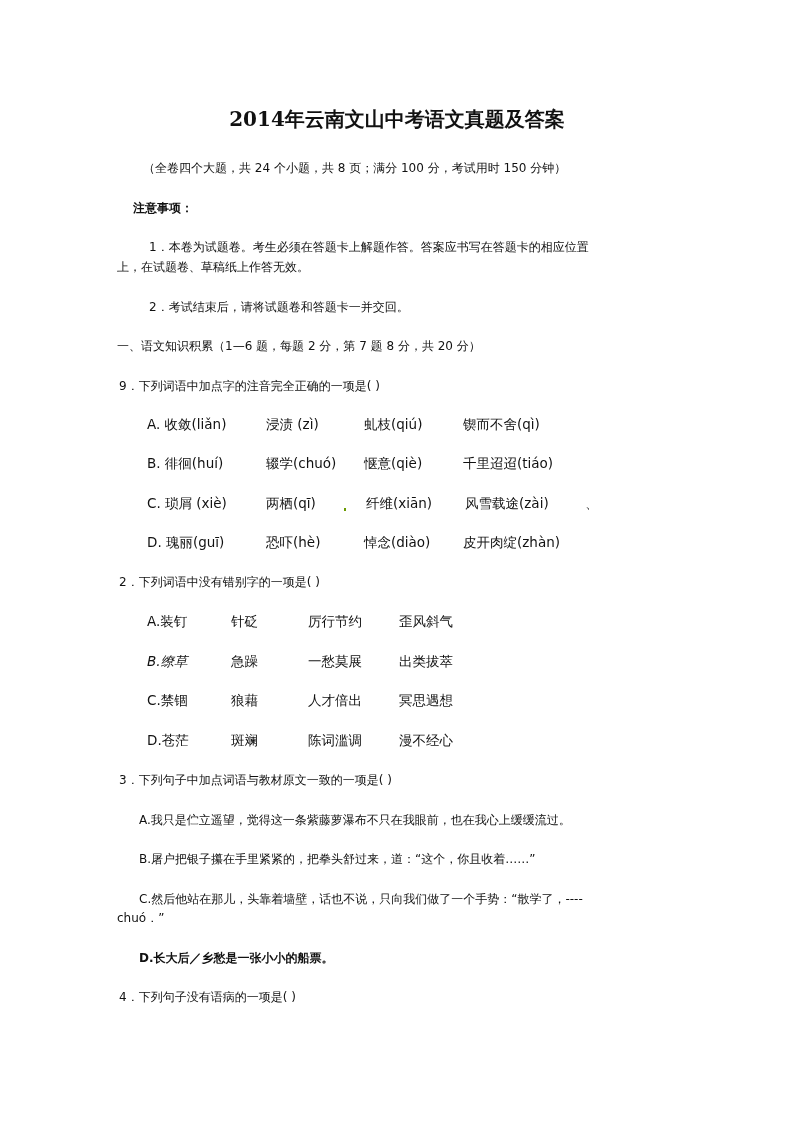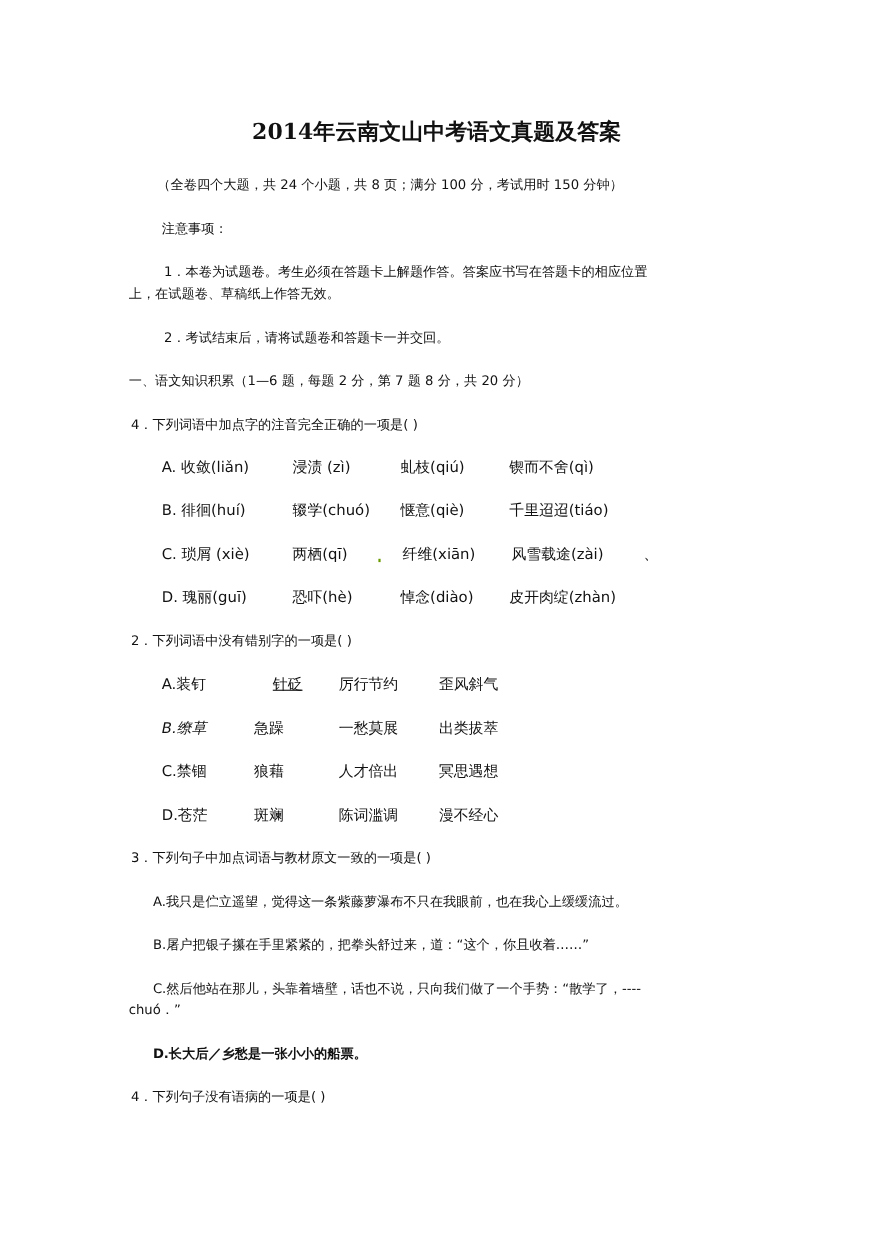--- a/index.html
+++ b/index.html
@@ -13,28 +13,28 @@
   .dot-green { position:absolute; width:2px; height:3px; background:#6a9a00; }
 </style>
 </head>
 <body>
 
 <div>
   <div class="abs title">2014年云南文山中考语文真题及答案</div>
 
   <div class="abs line" style="left:143px; top:159px;">（全卷四个大题，共 24 个小题，共 8 页；满分 100 分，考试用时 150 分钟）</div>
 
-  <div class="abs line" style="left:147px; top:199px;">注意事项：</div>
+  <div class="abs line" style="left:133px; top:199px;font-weight:bold;">注意事项：</div>
   <div class="abs line" style="left:149px; top:238px;">1．本卷为试题卷。考生必须在答题卡上解题作答。答案应书写在答题卡的相应位置</div>
   <div class="abs line" style="left:117px; top:258px;">上，在试题卷、草稿纸上作答无效。</div>
   <div class="abs line" style="left:149px; top:298px;">2．考试结束后，请将试题卷和答题卡一并交回。</div>
 
   <div class="abs line" style="left:117px; top:337px;">一、语文知识积累（1—6 题，每题 2 分，第 7 题 8 分，共 20 分）</div>
 
-  <div class="abs line" style="left:119px; top:377px;">4．下列词语中加点字的注音完全正确的一项是(      )</div>
+  <div class="abs line" style="left:119px; top:377px;">9．下列词语中加点字的注音完全正确的一项是(      )</div>
 
   <div>
     <span class="opt" style="left:147px; top:416px;">A. 收敛(liǎn)</span>
     <span class="opt" style="left:266px; top:416px;">浸渍 (zì)</span>
     <span class="opt" style="left:364px; top:416px;">虬枝(qiú)</span>
     <span class="opt" style="left:463px; top:416px;">锲而不舍(qì)</span>
   </div>
   <div>
     <span class="opt" style="left:147px; top:455px;">B. 徘徊(huí)</span>
     <span class="opt" style="left:266px; top:455px;">辍学(chuó)</span>
@@ -53,21 +53,21 @@
     <span class="opt" style="left:147px; top:534px;">D. 瑰丽(guī)</span>
     <span class="opt" style="left:266px; top:534px;">恐吓(hè)</span>
     <span class="opt" style="left:364px; top:534px;">悼念(diào)</span>
     <span class="opt" style="left:463px; top:534px;">皮开肉绽(zhàn)</span>
   </div>
 
   <div class="abs line" style="left:119px; top:573px;">2．下列词语中没有错别字的一项是(      )</div>
 
   <div>
     <span class="opt" style="left:147px; top:613px;">A.装钉</span>
-    <span class="opt" style="left:248px; top:613px;text-decoration:underline;">针砭</span>
+    <span class="opt" style="left:231px; top:613px;">针砭</span>
     <span class="opt" style="left:308px; top:613px;">厉行节约</span>
     <span class="opt" style="left:399px; top:613px;">歪风斜气</span>
   </div>
   <div>
     <span class="opt" style="left:147px; top:653px;font-style:italic;">B.缭草</span>
     <span class="opt" style="left:231px; top:653px;">急躁</span>
     <span class="opt" style="left:308px; top:653px;text-align:right;">一愁莫展</span>
     <span class="opt" style="left:399px; top:653px;font-family:Liberation Serif, serif;">出类拔萃</span>
   </div>
   <div>

